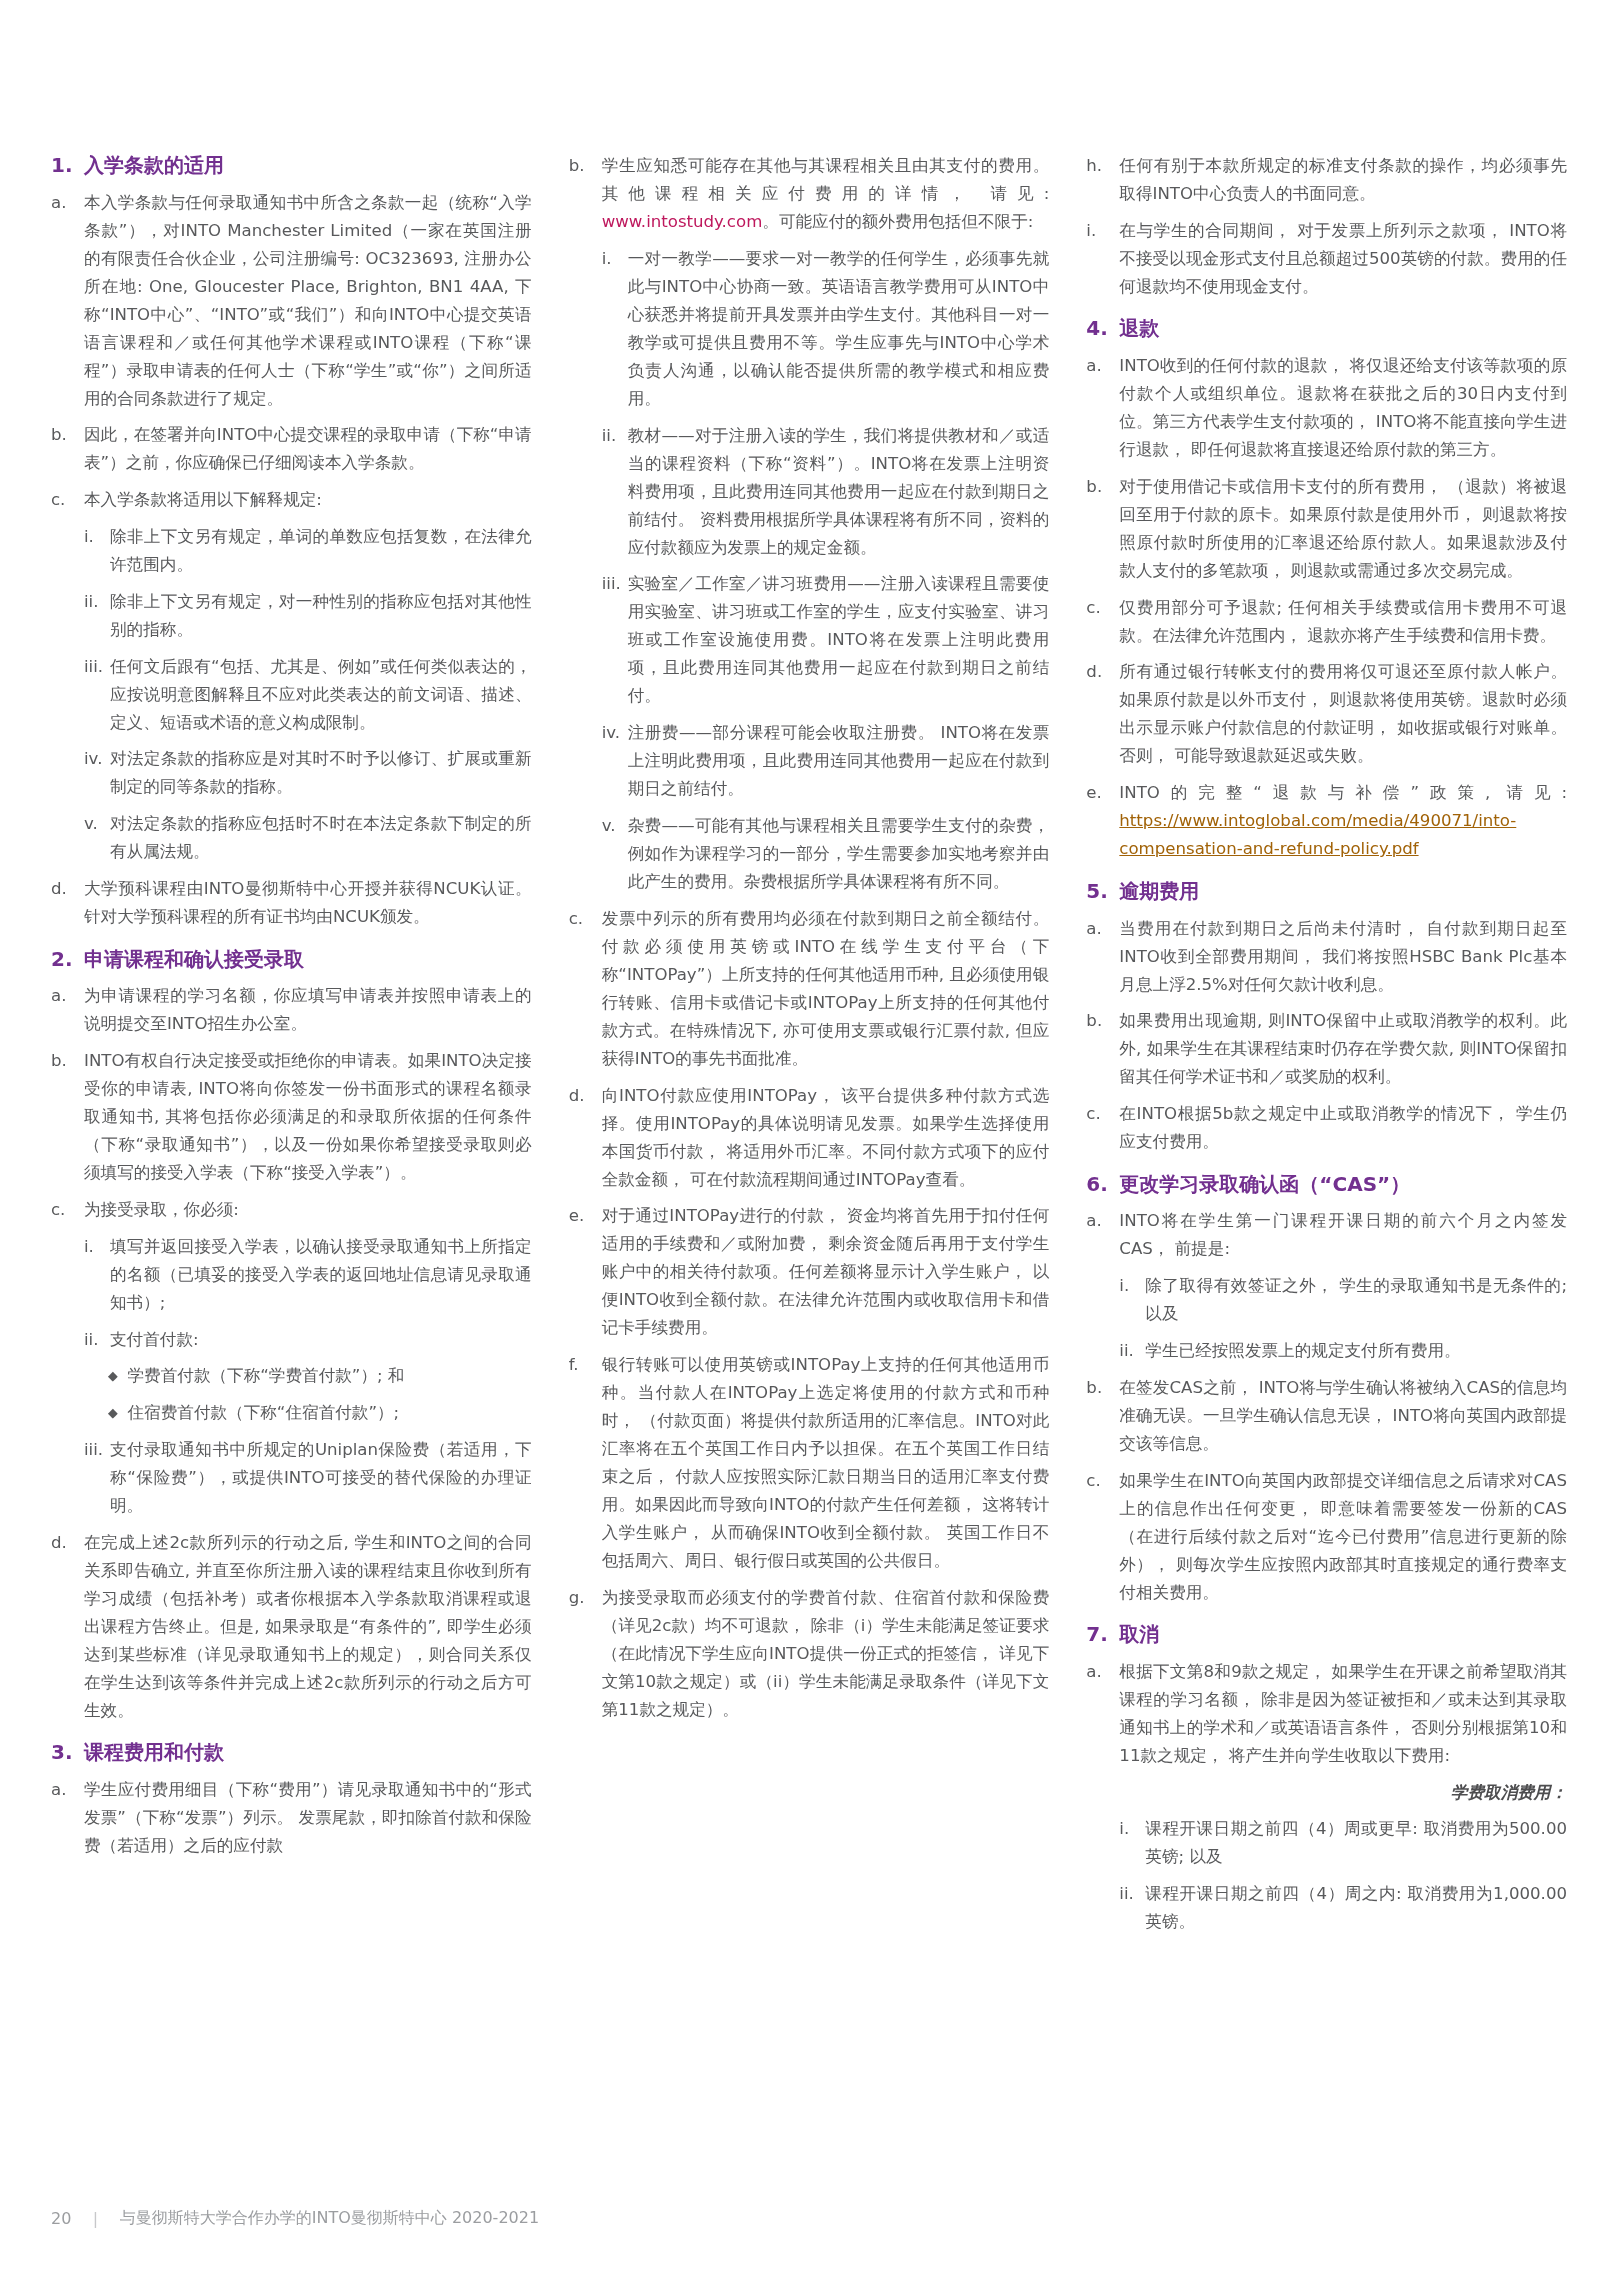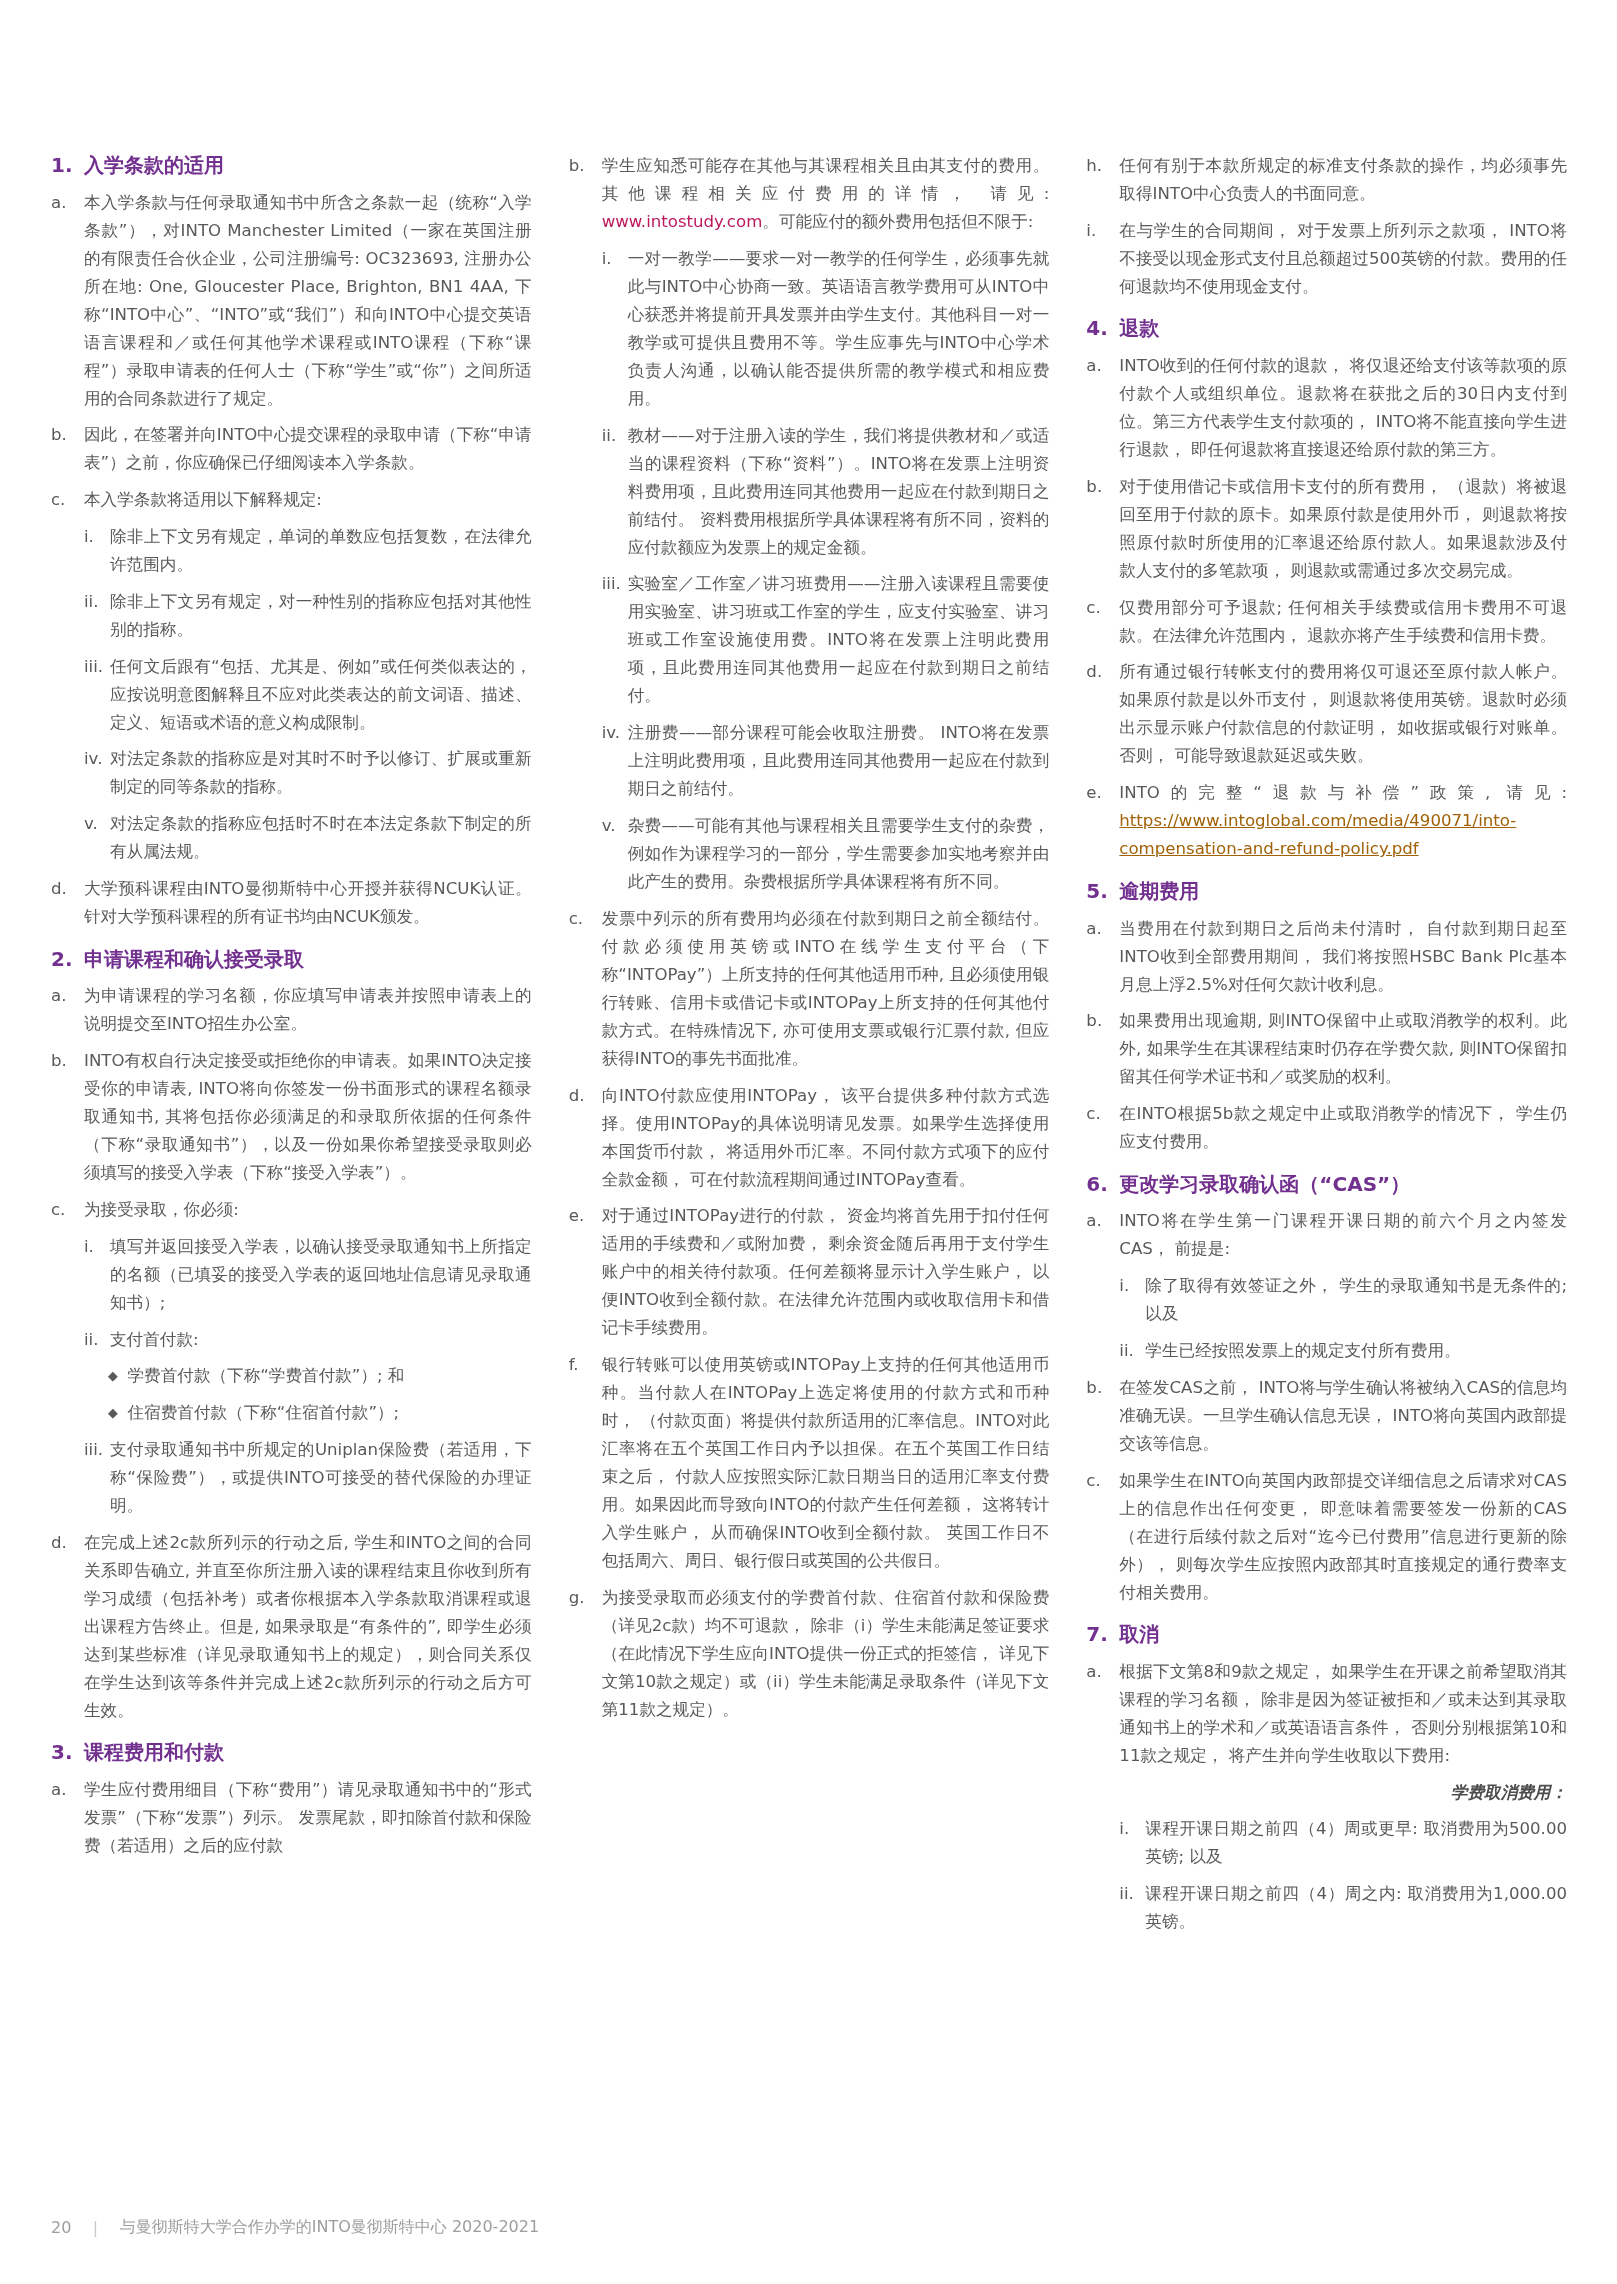--- a/index.html
+++ b/index.html
@@ -36,21 +36,21 @@
   .cont  { margin:0 0 8.8px 33px; text-align:justify; }
   .cont2 { margin:0 0 8.8px 60px; text-align:justify; }
 
   
   .boldline { margin:2px 0 8.8px 33px; font-weight:bold; color:#4D4D4F; text-align:right;font-style:italic; }
 
   .lnk  { color:#be185d; cursor:pointer; }
   .lnku { color:#a16207; text-decoration:underline; cursor:pointer; }
 
   
-  .footer { position:absolute; left:51px; bottom:46px; display:flex; align-items:center; color:#9B9DA0; font-size:16px; }
+  .footer { position:absolute; left:51px; bottom:55px; display:flex; align-items:center; color:#9B9DA0; font-size:16px; }
   .footer .pgnum { margin-right:21.5px; }
   .footer .sep { margin-right:21.5px; color:#C7C8CA; }
 </style>
 </head>
 <body>
 
 <div class="page">
   <div class="cols">
     <div class="col">
         <div class="sec">

